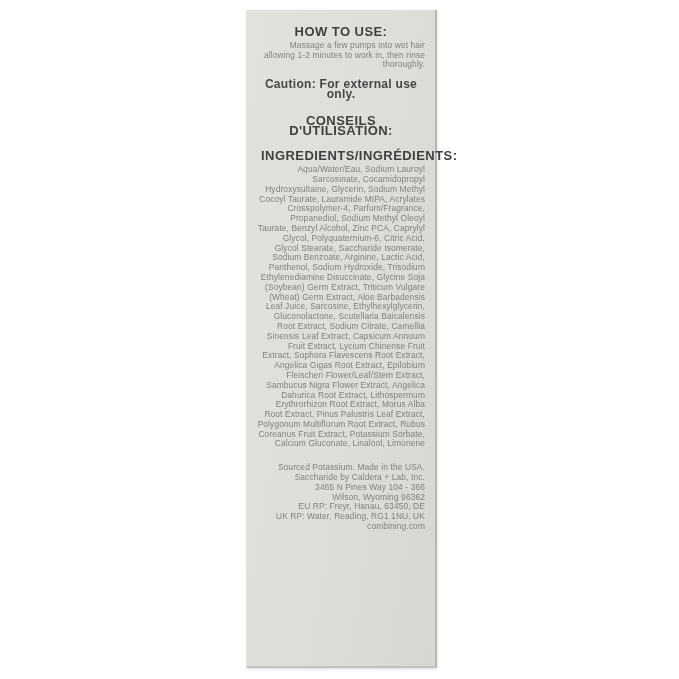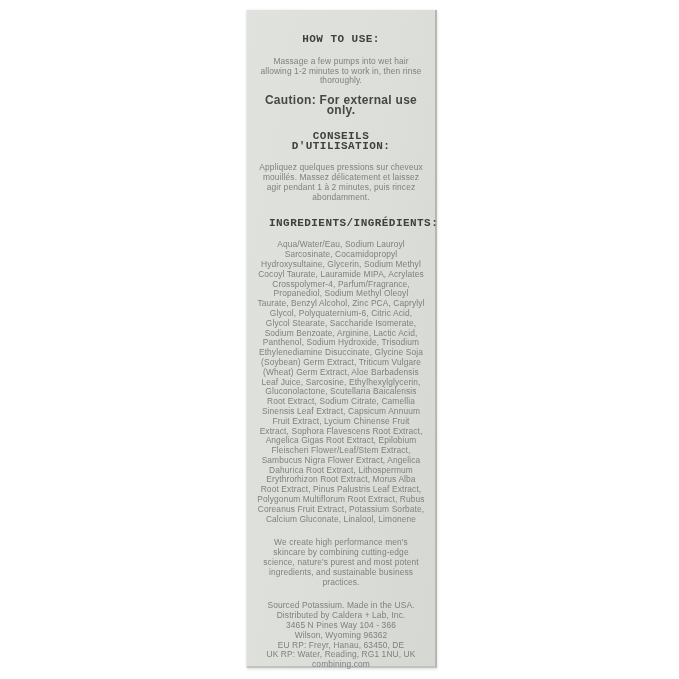--- a/index.html
+++ b/index.html
@@ -20,34 +20,34 @@
     height: 658px;
     box-sizing: border-box;
     background: linear-gradient(100deg, #e0e2dd 0%, #dcded9 55%, #d5d7d2 100%);
     border-right: 2px solid #b5b7b2;
     border-bottom: 2px solid #c1c3be;
     box-shadow: 0 1px 3px rgba(0,0,0,0.15), -1px 0 1px rgba(0,0,0,0.04);
     padding: 13px 10px 8px 10px;
     text-align: center;
   }
   .h {
-    font-size: 11px;
+    font-size: 13px;
     font-weight: bold;
     color: #3e413e;
     letter-spacing: 0.45px;
     line-height: 9.8px;
-    margin: 12px;
-    font-family: Liberation Mono, monospace;
+    margin: 4px;
   }
   .b {
     font-size: 8.4px;
     color: #7e827e;
     line-height: 9.8px;
     letter-spacing: 0.12px;
     margin: 0;
+    text-align: right;
   }
   .bold-note {
     font-size: 12px;
     font-weight: bold;
     color: #454845;
     line-height: 9.8px;
     letter-spacing: 0.3px;
     margin: 10px 0 0 0;
   }
   .gap-lg { margin-top: 16px; }
@@ -61,36 +61,34 @@
 <div class="panel">
 
   <section>
     <p class="h">HOW TO USE:</p>
     <p class="b">Massage a few pumps into wet hair allowing 1-2 minutes to work in, then rinse thoroughly.</p>
     <p class="bold-note">Caution: For external use only.</p>
   </section>
 
   <section class="gap-lg">
     <p class="h">CONSEILS D'UTILISATION:</p>
-    <p class="b">Appliquez quelques pressions sur cheveux mouillés. Massez délicatement et laissez agir pendant 1 à 2 minutes, puis rincez abondamment.</p>
   </section>
 
   <section class="gap-lg">
     <p class="h">INGREDIENTS/INGRÉDIENTS:</p>
     <p class="b">Aqua/Water/Eau, Sodium Lauroyl Sarcosinate, Cocamidopropyl Hydroxysultaine, Glycerin, Sodium Methyl Cocoyl Taurate, Lauramide MIPA, Acrylates Crosspolymer-4, Parfum/Fragrance, Propanediol, Sodium Methyl Oleoyl Taurate, Benzyl Alcohol, Zinc PCA, Caprylyl Glycol, Polyquaternium-6, Citric Acid, Glycol Stearate, Saccharide Isomerate, Sodium Benzoate, Arginine, Lactic Acid, Panthenol, Sodium Hydroxide, Trisodium Ethylenediamine Disuccinate, Glycine Soja (Soybean) Germ Extract, Triticum Vulgare (Wheat) Germ Extract, Aloe Barbadensis Leaf Juice, Sarcosine, Ethylhexylglycerin, Gluconolactone, Scutellaria Baicalensis Root Extract, Sodium Citrate, Camellia Sinensis Leaf Extract, Capsicum Annuum Fruit Extract, Lycium Chinense Fruit Extract, Sophora Flavescens Root Extract, Angelica Gigas Root Extract, Epilobium Fleischeri Flower/Leaf/Stem Extract, Sambucus Nigra Flower Extract, Angelica Dahurica Root Extract, Lithospermum Erythrorhizon Root Extract, Morus Alba Root Extract, Pinus Palustris Leaf Extract, Polygonum Multiflorum Root Extract, Rubus Coreanus Fruit Extract, Potassium Sorbate, Calcium Gluconate, Linalool, Limonene</p>
   </section>
 
   <section class="gap-md">
-    <p class="b">We create high performance men's skincare by combining cutting-edge science, nature's purest and most potent ingredients, and sustainable business practices.</p>
   </section>
 
   <section class="gap-md">
     <p class="b">
       <span class="footer-line">Sourced Potassium. Made in the USA.</span>
-      <span class="footer-line">Distributed by Caldera + Lab, Inc.</span>
+      <span class="footer-line">Saccharide by Caldera + Lab, Inc.</span>
       <span class="footer-line">3465 N Pines Way 104 - 366</span>
       <span class="footer-line">Wilson, Wyoming 96362</span>
       <span class="footer-line">EU RP: Freyr, Hanau, 63450, DE</span>
       <span class="footer-line">UK RP: Water, Reading, RG1 1NU, UK</span>
       <span class="footer-line">combining.com</span>
     </p>
   </section>
 
 </div>
 

